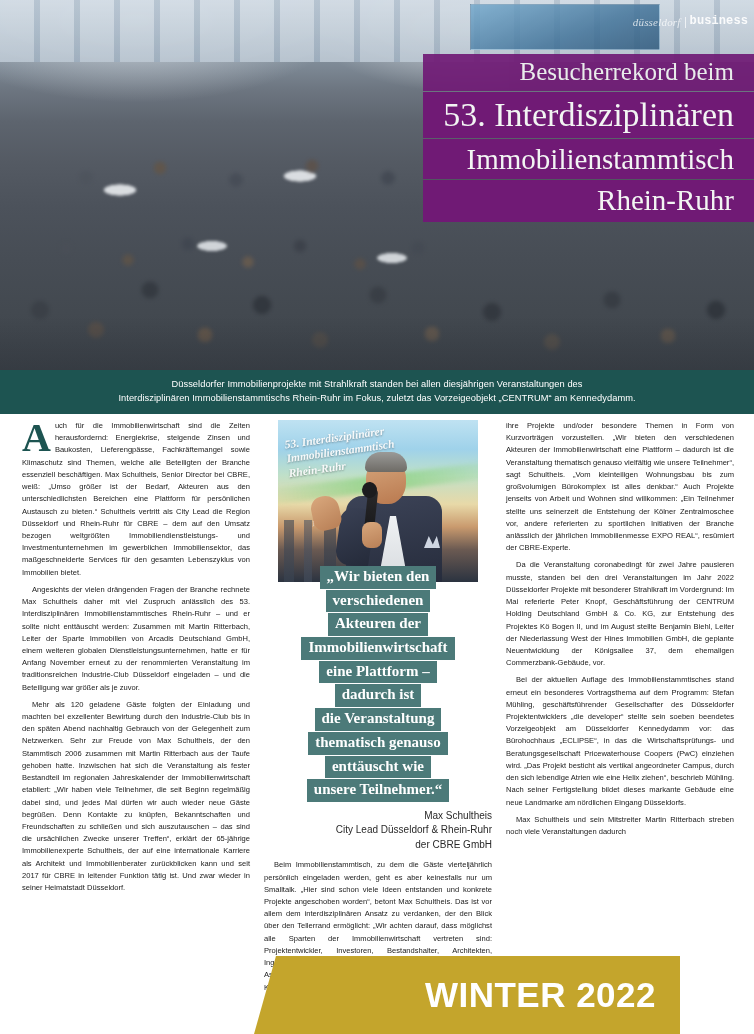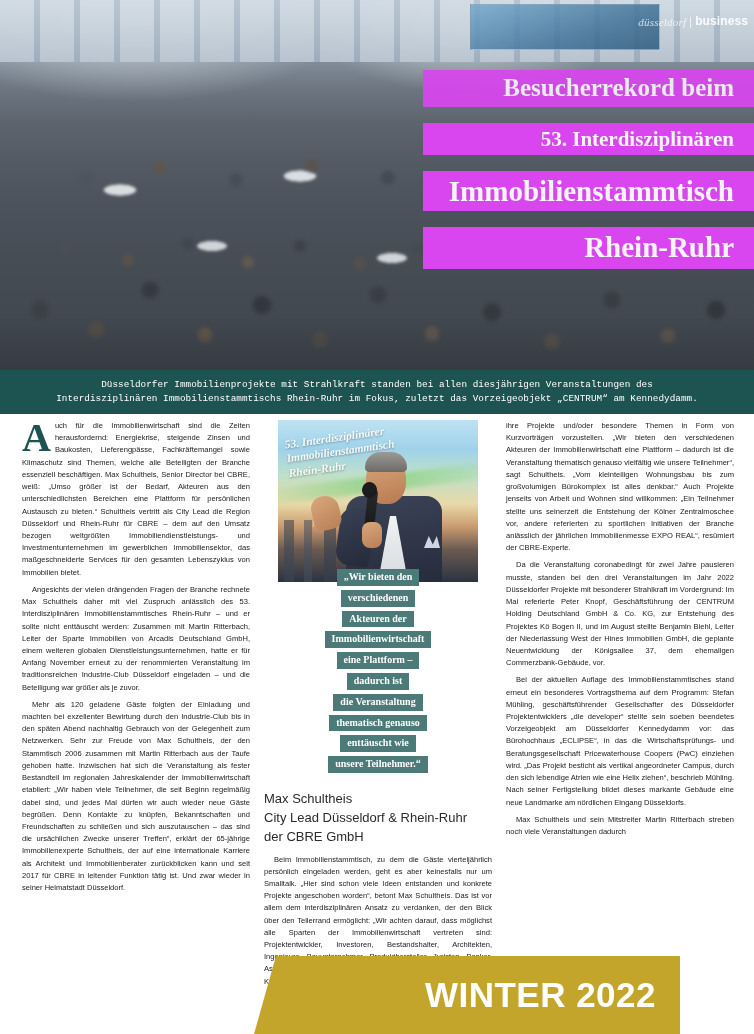--- a/index.html
+++ b/index.html
@@ -114,53 +114,52 @@
     opacity: .92;
   }
   .logo-a {
     font-family: "Liberation Serif", serif;
     font-size: 11px; font-style: italic;
     color: rgba(255,255,255,.80);
     letter-spacing: .2px;
   }
   .logo-bar { width: 1px; height: 11px; background: rgba(255,255,255,.75); }
   .logo-b {
-    font-family: Liberation Sans, sans-serif;
+    font-family: Liberation Mono, monospace;
     font-size: 12px; font-weight: bold;
     color: #ffffff;
     letter-spacing: .1px;
   }
 
   
   .headline { position: absolute; z-index: 5; right: 0; top: 54px; text-align: right; }
   .hl-line {
     display: block;
-    background: #d946ef;
+    background: #701a75;
     color: #f2f5f3;
     font-family: "Liberation Serif", serif;
-    font-weight: bold;
+    font-weight: normal;
     line-height: 1.06;
-    margin: 16px 0 1px auto;
+    margin: 0 0 1px auto;
     white-space: nowrap;
   }
   .hl-1 { font-size: 25px; padding: 5px 20px 5px 26px; opacity: .92; }
-  .hl-2 { font-size: 21px; padding: 5px 20px 5px 32px; }
+  .hl-2 { font-size: 34px; padding: 5px 20px 5px 20px; }
   .hl-3 { font-size: 29px; padding: 5px 20px 5px 26px; }
   .hl-4 { font-size: 29px; padding: 5px 20px 6px 26px; }
 
   
   .caption-bar {
     position: absolute; top: 370px; left: 0;
     width: 754px; height: 44px;
     background: #1d5451;
     display: flex; flex-direction: column;
     align-items: center; justify-content: center;
     gap: 2px;
     z-index: 4;
-    font-family: Liberation Mono, monospace;
   }
   .caption-line {
     color: #ffffff;
     font-size: 9.3px;
     line-height: 1.25;
     letter-spacing: .05px;
     text-align: center;
     white-space: nowrap;
   }
 
@@ -333,33 +332,33 @@
     margin-top: -16px;
     text-align: center;
     z-index: 3;
   }
   .pq-line {
     display: inline-block;
     background: #4c7a79;
     color: #ffffff;
     font-family: "Liberation Serif", serif;
     font-weight: bold;
-    font-size: 10px;
+    font-size: 15px;
     line-height: 1.18;
     padding: 2px 7px 3px;
     margin: 0 0 1px 0;
     white-space: nowrap;
     text-align: center;
   }
   .pq-attrib {
-    margin-top: 16px;
-    font-size: 13px;
+    margin-top: 6px;
+    font-size: 10px;
     line-height: 1.45;
     color: #2a2a2a;
-    text-align: left;
+    text-align: right;
   }
 
   
   .gold-banner {
     position: absolute;
     left: 0; bottom: 0;
     width: 680px; height: 78px;
     background: #c4a52c;
     clip-path: polygon(276px 0, 754px 0, 754px 78px, 254px 78px);
     z-index: 7;

